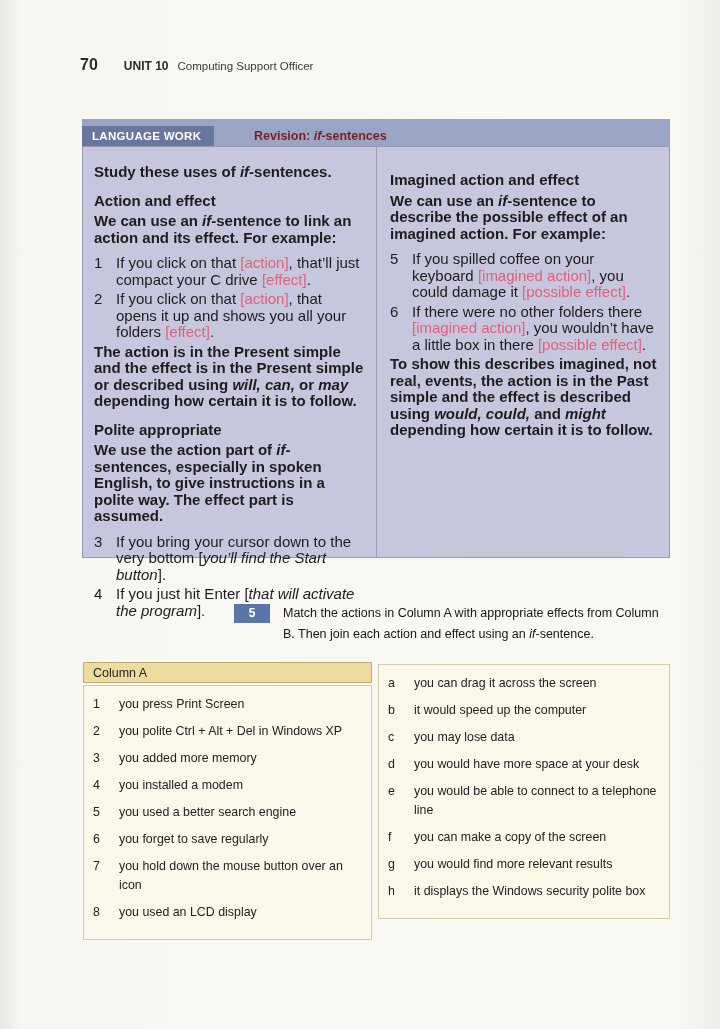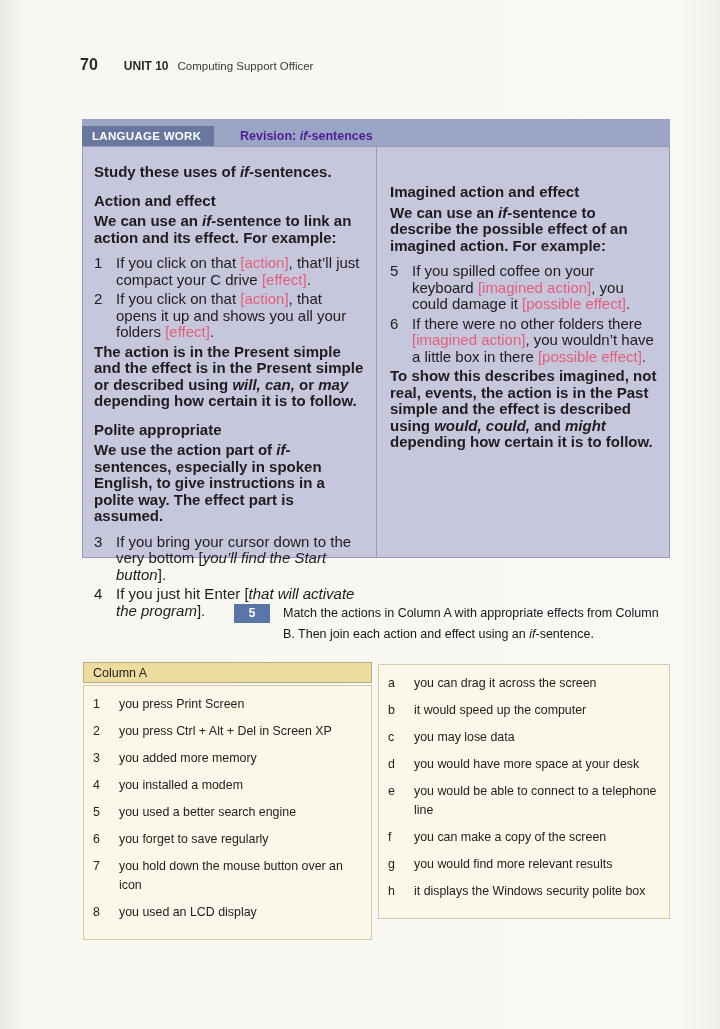--- a/index.html
+++ b/index.html
@@ -30,44 +30,44 @@
     position:absolute;left:80px;top:56px;
     font-size:11.5px;color:#2b2b2b;display:flex;align-items:baseline;
   }
   .page-num{font-weight:700;font-size:16px;}
   .unit{font-weight:700;font-size:12px;margin-left:26px;}
   .unit-sub{margin-left:9px;font-size:11.5px;color:#3a3a3a;}
 
   
   .banner{
     position:absolute;left:82px;top:119px;width:588px;height:34px;
-    background:var(--banner-bg);display:flex;align-items:center;
+    background:var(--banner-bg);display:flex;align-items:center;gap:14px;
   }
   .banner-label{
     width:132px;height:20px;background:var(--banner-label-bg);
     color:#fff;font-weight:700;font-size:11.5px;letter-spacing:.3px;
     display:flex;align-items:center;padding-left:10px;box-sizing:border-box;
   }
-  .banner-title{margin-left:26px;font-size:12.5px;color:#4c1d95;}
+  .banner-title{margin-left:26px;font-size:12.5px;color:#7f1d1d;}
 
   
   .lang-box{
     position:absolute;left:82px;top:146px;width:588px;height:412px;
     background:var(--box-bg);border:1px solid #9799b8;box-sizing:border-box;
     display:flex;
   }
   .lb-col{
     padding:17px 10px 8px 11px;box-sizing:border-box;
     font-size:15px;line-height:16.5px;
   }
   .lb-col.left{width:294px;}
   .lb-col.right{width:294px;border-left:1px solid #9b9dbb;padding-left:13px;}
   .lb-para{margin:0 0 9px;}
   .lb-heading{font-weight:700;margin:12px 0 4px;}
-  .lb-col .lb-heading:first-child{margin-top:20px;}
+  .lb-col .lb-heading:first-child{margin-top:8px;}
   .lb-item{display:flex;margin:0 0 3px;}
   .lb-num{width:22px;flex:none;}
   .lb-body{flex:1;}
   .fb{font-weight:700;}
   .fi{font-style:italic;}
   .fp{color:var(--pink);}
 
   
   .exercise-intro{
     position:absolute;left:234px;top:603px;width:432px;
@@ -159,21 +159,21 @@
 
   <div class="match-table a">
     <div class="mt-header">Column A</div>
     <div class="mt-body">
         <div class="mt-row">
           <span class="mt-label">1</span>
           <span class="mt-text">you press Print Screen</span>
         </div>
         <div class="mt-row">
           <span class="mt-label">2</span>
-          <span class="mt-text">you press Ctrl + Alt + Del in Screen XP</span>
+          <span class="mt-text">you polite Ctrl + Alt + Del in Windows XP</span>
         </div>
         <div class="mt-row">
           <span class="mt-label">3</span>
           <span class="mt-text">you added more memory</span>
         </div>
         <div class="mt-row">
           <span class="mt-label">4</span>
           <span class="mt-text">you installed a modem</span>
         </div>
         <div class="mt-row">

